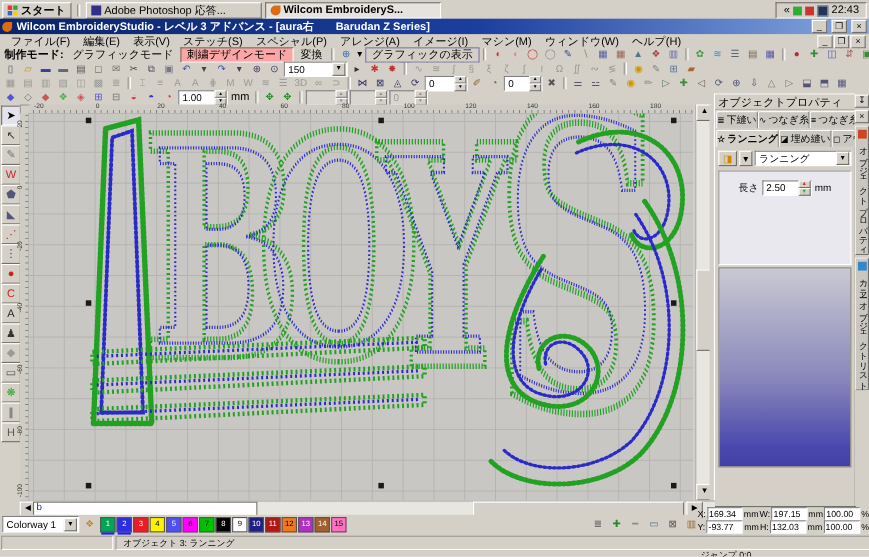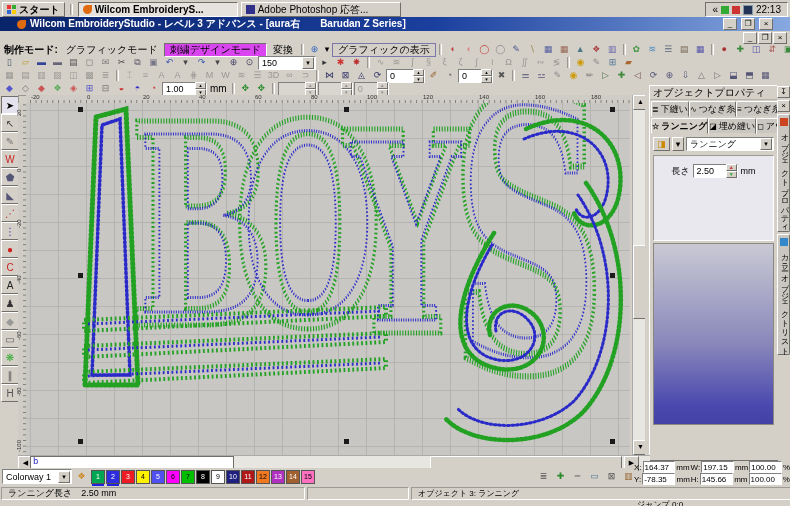--- a/index.html
+++ b/index.html
@@ -11,33 +11,33 @@
   #taskbar{top:0;left:0;right:0;height:17px;background:#d4d0c8;border-bottom:1px solid #808080;display:flex;align-items:center;gap:3px;padding:1px 2px;}
   .startbtn{display:flex;align-items:center;gap:3px;height:13px;padding:0 4px;font-weight:bold;font-size:10px;}
   .winflag{display:grid;grid-template-columns:4px 4px;grid-template-rows:4px 4px;gap:1px;}
   .winflag i{display:block;}
   .taskbtn{display:flex;align-items:center;gap:3px;height:13px;padding:0 4px;font-size:10px;width:150px;white-space:nowrap;overflow:hidden;}
   .taskbtn.active{border-color:#716f6a #ffffff #ffffff #716f6a;background:#e6e3de;font-weight:bold;}
   .tico{width:9px;height:9px;display:inline-block;flex:0 0 auto;}
   .tray{margin-left:auto;display:flex;align-items:center;gap:3px;height:13px;padding:0 6px;font-size:10px;}
   .trayico{width:8px;height:8px;display:inline-block;}
   
-  #titlebar{top:17px;left:0;right:0;height:14px;background:linear-gradient(90deg,#0a246a,#1b3f9e 55%,#87a8e0);color:#fff;display:flex;align-items:center;padding:0 17px;gap:4px;}
+  #titlebar{top:17px;left:0;right:0;height:14px;background:linear-gradient(90deg,#0a246a,#1b3f9e 55%,#87a8e0);color:#fff;display:flex;align-items:center;padding:0 2px;gap:4px;}
   #titlebar .txt{font-size:10px;font-weight:bold;white-space:nowrap;overflow:hidden;flex:1;}
   .wbtn{width:12px;height:10px;background:#d4d0c8;color:#000;font-size:8px;line-height:9px;text-align:center;flex:0 0 auto;}
   
   #menubar{top:31px;left:0;right:0;height:13px;display:flex;align-items:center;padding:0 4px;gap:0;}
   .menu-item{padding:0 6px;font-size:10px;white-space:nowrap;}
   
   .tbrow{left:0;right:0;height:13px;display:flex;align-items:center;gap:1px;padding:0 2px;}
   .icbtn{display:inline-flex;align-items:center;justify-content:center;width:15px;height:12px;font-size:9px;line-height:1;background:#d4d0c8;flex:0 0 auto;}
   .icbtn i{font-style:normal;}
   .sep{width:1px;height:11px;border-left:1px solid #9a9792;border-right:1px solid #fff;margin:0 2px;flex:0 0 auto;}
   .modebtn{height:12px;display:inline-flex;align-items:center;padding:0 5px;font-size:10px;white-space:nowrap;flex:0 0 auto;}
-  .modebtn.pressed{border:1px solid;border-color:#716f6a #fff #fff #716f6a;background:#d946ef;}
+  .modebtn.pressed{border:1px solid;border-color:#716f6a #fff #fff #716f6a;background:#fca5a5;}
   .modebtn.framed{border:1px solid #7a78a8;}
   .lbl{font-size:10px;white-space:nowrap;padding:0 2px;text-align:right;}
   .combo{display:inline-flex;align-items:center;height:12px;background:#fff;border:1px solid;border-color:#808080 #fff #fff #808080;font-size:9px;padding:0 1px 0 3px;flex:0 0 auto;}
   .combo .da{width:10px;height:10px;background:#d4d0c8;border:1px solid;border-color:#fff #716f6a #716f6a #fff;font-size:7px;line-height:9px;text-align:center;margin-left:2px;}
   .spin{display:inline-flex;align-items:center;height:12px;background:#fff;border:1px solid;border-color:#808080 #fff #fff #808080;font-size:9px;padding:0 0 0 3px;flex:0 0 auto;}
   .spin .ud{display:flex;flex-direction:column;margin-left:2px;}
   .spin .ud b{width:9px;height:5px;background:#d4d0c8;border:1px solid;border-color:#fff #716f6a #716f6a #fff;font-size:5px;line-height:4px;text-align:center;font-weight:normal;}
   .dis{color:#9a9894;}
   .spin.gray{background:#d9d6cf;color:#8e8b86;}
   
@@ -98,45 +98,58 @@
     <div class="startbtn out">
       <span class="winflag">
           <i style="background:#e33"></i>
           <i style="background:#3a3"></i>
           <i style="background:#36c"></i>
           <i style="background:#fc0"></i>
         </span>
       <span>スタート</span>
     </div>
     <div class="sep"></div>
+    <div class="taskbtn out">
+      <span class="tico" style="background:#30308a"></span>
+      <span>Adobe Photoshop 応答...</span>
+    </div>
     <div class="taskbtn in active">
       <span class="tico" style="background:#e06a10;border-radius:50% 0 50% 50%"></span>
       <span>Wilcom EmbroideryS...</span>
-    </div>
-    <div class="taskbtn out">
-      <span class="tico" style="background:#30308a"></span>
-      <span>Adobe Photoshop 応答...</span>
     </div>
     <div class="tray in">
       <span>«</span>
       <span class="trayico" style="background:#3a3"></span>
       <span class="trayico" style="background:#c33"></span>
       <span class="trayico" style="background:#235;border:1px solid #89a"></span>
-      <span>22:13</span>
+      <span>22:43</span>
     </div>
   </div>
 
   <div id="titlebar" class="abs">
     <span class="tico" style="background:#e06a10;border-radius:50% 0 50% 50%"></span>
     <span class="txt">Wilcom EmbroideryStudio - レベル 3 アドバンス - [aura右　　Barudan Z Series]</span>
     <span class="wbtn out">_</span>
     <span class="wbtn out">❐</span>
     <span class="wbtn out">×</span>
   </div>
 
+  <div id="menubar" class="abs">
+
+  <span class="menu-item">ファイル(F)</span>
+      <span class="menu-item">編集(E)</span>
+      <span class="menu-item">表示(V)</span>
+      <span class="menu-item">ステッチ(S)</span>
+      <span class="menu-item">スペシャル(P)</span>
+      <span class="menu-item">アレンジ(A)</span>
+      <span class="menu-item">イメージ(I)</span>
+      <span class="menu-item">マシン(M)</span>
+      <span class="menu-item">ウィンドウ(W)</span>
+      <span class="menu-item">ヘルプ(H)</span>
+    </div>
   <div class="abs" style="top:32px;right:3px;display:flex;gap:1px">
     <span class="wbtn out">_</span>
     <span class="wbtn out">❐</span>
     <span class="wbtn out">×</span>
   </div>
 
   <div class="tbrow abs" style="top:43px">
     <span class="lbl" style="font-weight:bold">制作モード:</span>
     <span class="modebtn">グラフィックモード</span>
     <span class="modebtn pressed">刺繍デザインモード</span>
@@ -903,42 +916,41 @@
         </span>
         <span class="icbtn">
           <i style="color: rgb(153, 102, 51);">▥</i>
         </span>
       </span>
   </div>
 
   <div id="coords" class="abs">
     <div class="crow">
       <span class="clbl">X:</span>
-      <span class="cfield" style="width:30px">164.37</span>
+      <span class="cfield" style="width:30px">169.34</span>
       <span class="clbl">mm</span>
       <span class="clbl">W:</span>
       <span class="cfield" style="width:30px">197.15</span>
       <span class="clbl">mm</span>
       <span class="cfield" style="width:30px">100.00</span>
       <span class="clbl">%</span>
     </div>
     <div class="crow">
       <span class="clbl">Y:</span>
-      <span class="cfield" style="width:30px">-78.35</span>
+      <span class="cfield" style="width:30px">-93.77</span>
       <span class="clbl">mm</span>
       <span class="clbl">H:</span>
-      <span class="cfield" style="width:30px">145.66</span>
+      <span class="cfield" style="width:30px">132.03</span>
       <span class="clbl">mm</span>
       <span class="cfield" style="width:30px">100.00</span>
       <span class="clbl">%</span>
     </div>
   </div>
 
   <div id="statusbar" class="abs">
-    <span class="scell" style="width:290px">ランニング長さ　2.50 mm</span>
     <span class="scell" style="width:88px"></span>
     <span class="scell" style="flex:1;font-size:8px">オブジェクト 3: ランニング</span>
   </div>
   <div id="jumprow" class="abs">
     <span class="abs" style="left:637px">ジャンプ 0:0</span>
   </div>
 
 </div>
 
 </body></html>

